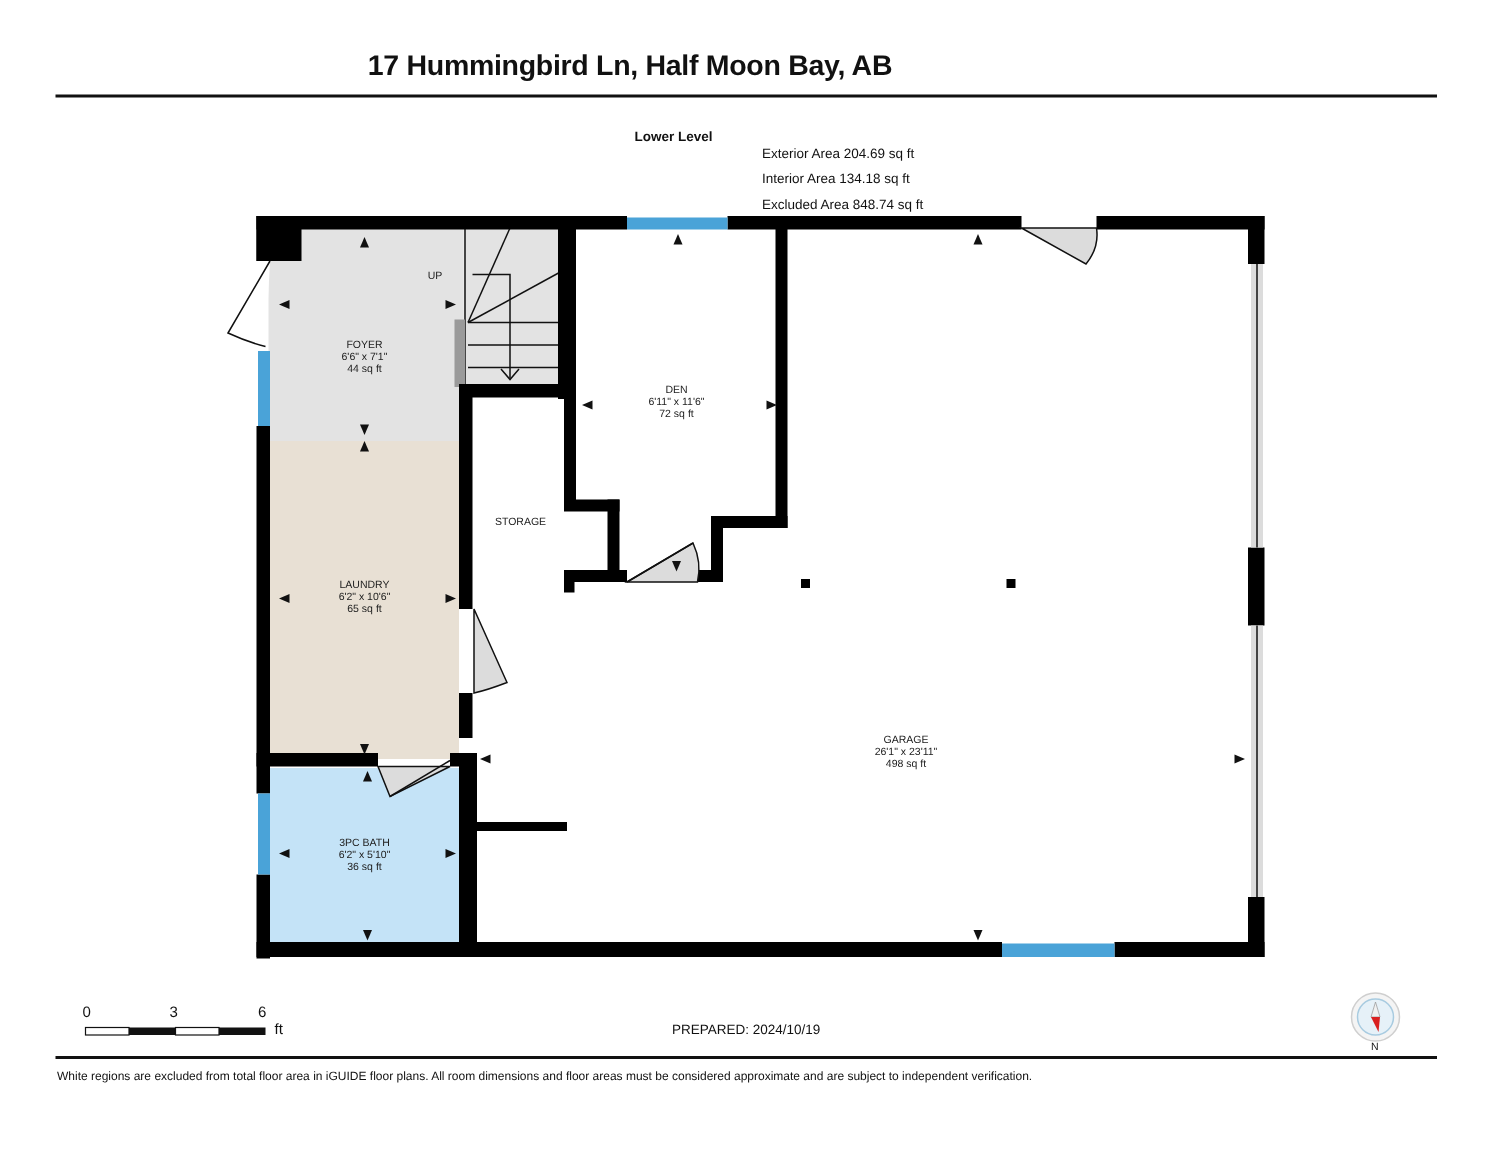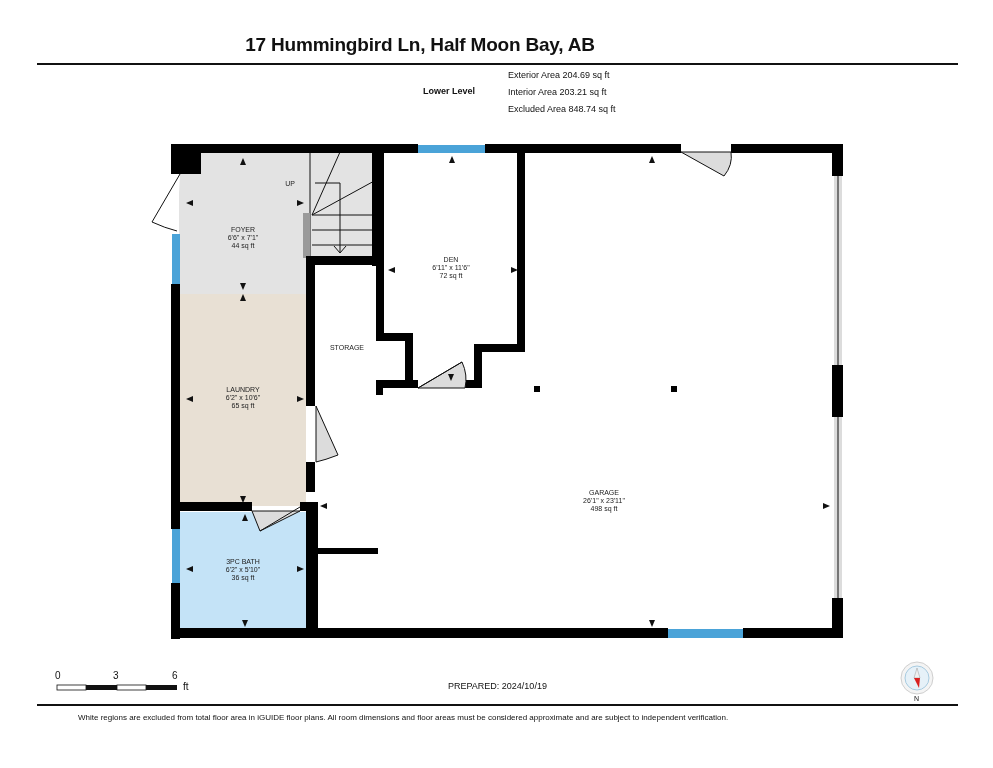--- a/index.html
+++ b/index.html
@@ -1,37 +1,37 @@
 <!DOCTYPE html>
 <html><head>
 <meta charset="utf-8">
 <style>
   html, body { margin:0; padding:0; background:#ffffff; }
   body { width:993px; height:768px; position:relative; overflow:hidden; font-family:"Liberation Sans", sans-serif; color:#111; }
   .title { position:absolute; left:0; top:34px; width:840px; text-align:center; font-size:19px; font-weight:bold; letter-spacing:-0.2px; }
   .rule { position:absolute; left:37px; width:921px; height:2px; background:#111; }
   .level-label { position:absolute; left:423px; top:70px; font-size:9px; font-weight:bold;margin-top:16px; }
-  .area-line { position:absolute; left:508px; font-size:9px; }
+  .area-line { position:absolute; left:508px; font-size:9px;margin-top:27px; }
   .plan { position:absolute; left:0; top:0; }
   .room-label { font-family:"Liberation Sans", sans-serif; font-size:7px; fill:#222; text-anchor:middle; }
   .scale-num { position:absolute; font-size:10px; top:670px; }
   .prepared { position:absolute; left:448px; top:681px; font-size:9px; }
-  .footer { position:absolute; left:38px; top:713px; font-size:8px;margin-left:40px; }
+  .footer { position:absolute; left:38px; top:713px; font-size:8px; }
   .compass { position:absolute; left:900px; top:661px; width:34px; height:34px; }
   .compass-n { position:absolute; left:914px; top:695px; font-size:7px; }
 </style>
 </head>
 <body>
 
 <div class="title">17 Hummingbird Ln, Half Moon Bay, AB</div>
 <div class="rule" style="top:63px"></div>
 
 <div class="level-label">Lower Level</div>
 <div class="area-line" style="top:70px">Exterior Area 204.69 sq ft</div>
-<div class="area-line" style="top:87px">Interior Area 203.21 sq ft</div>
+<div class="area-line" style="top:87px">Interior Area 134.18 sq ft</div>
 <div class="area-line" style="top:104px">Excluded Area 848.74 sq ft</div>
 
 <svg class="plan" width="993" height="768" viewBox="0 0 993 768">
 
   <rect x="179" y="152" width="130" height="142" fill="#e3e3e3"></rect>
   <rect x="309" y="152" width="68" height="108" fill="#e3e3e3"></rect>
   <rect x="179" y="294" width="127" height="212" fill="#e8e0d4"></rect>
   <rect x="179" y="512" width="127" height="116" fill="#c4e3f7"></rect>
 
   <g stroke="#111" stroke-width="1" fill="none">

